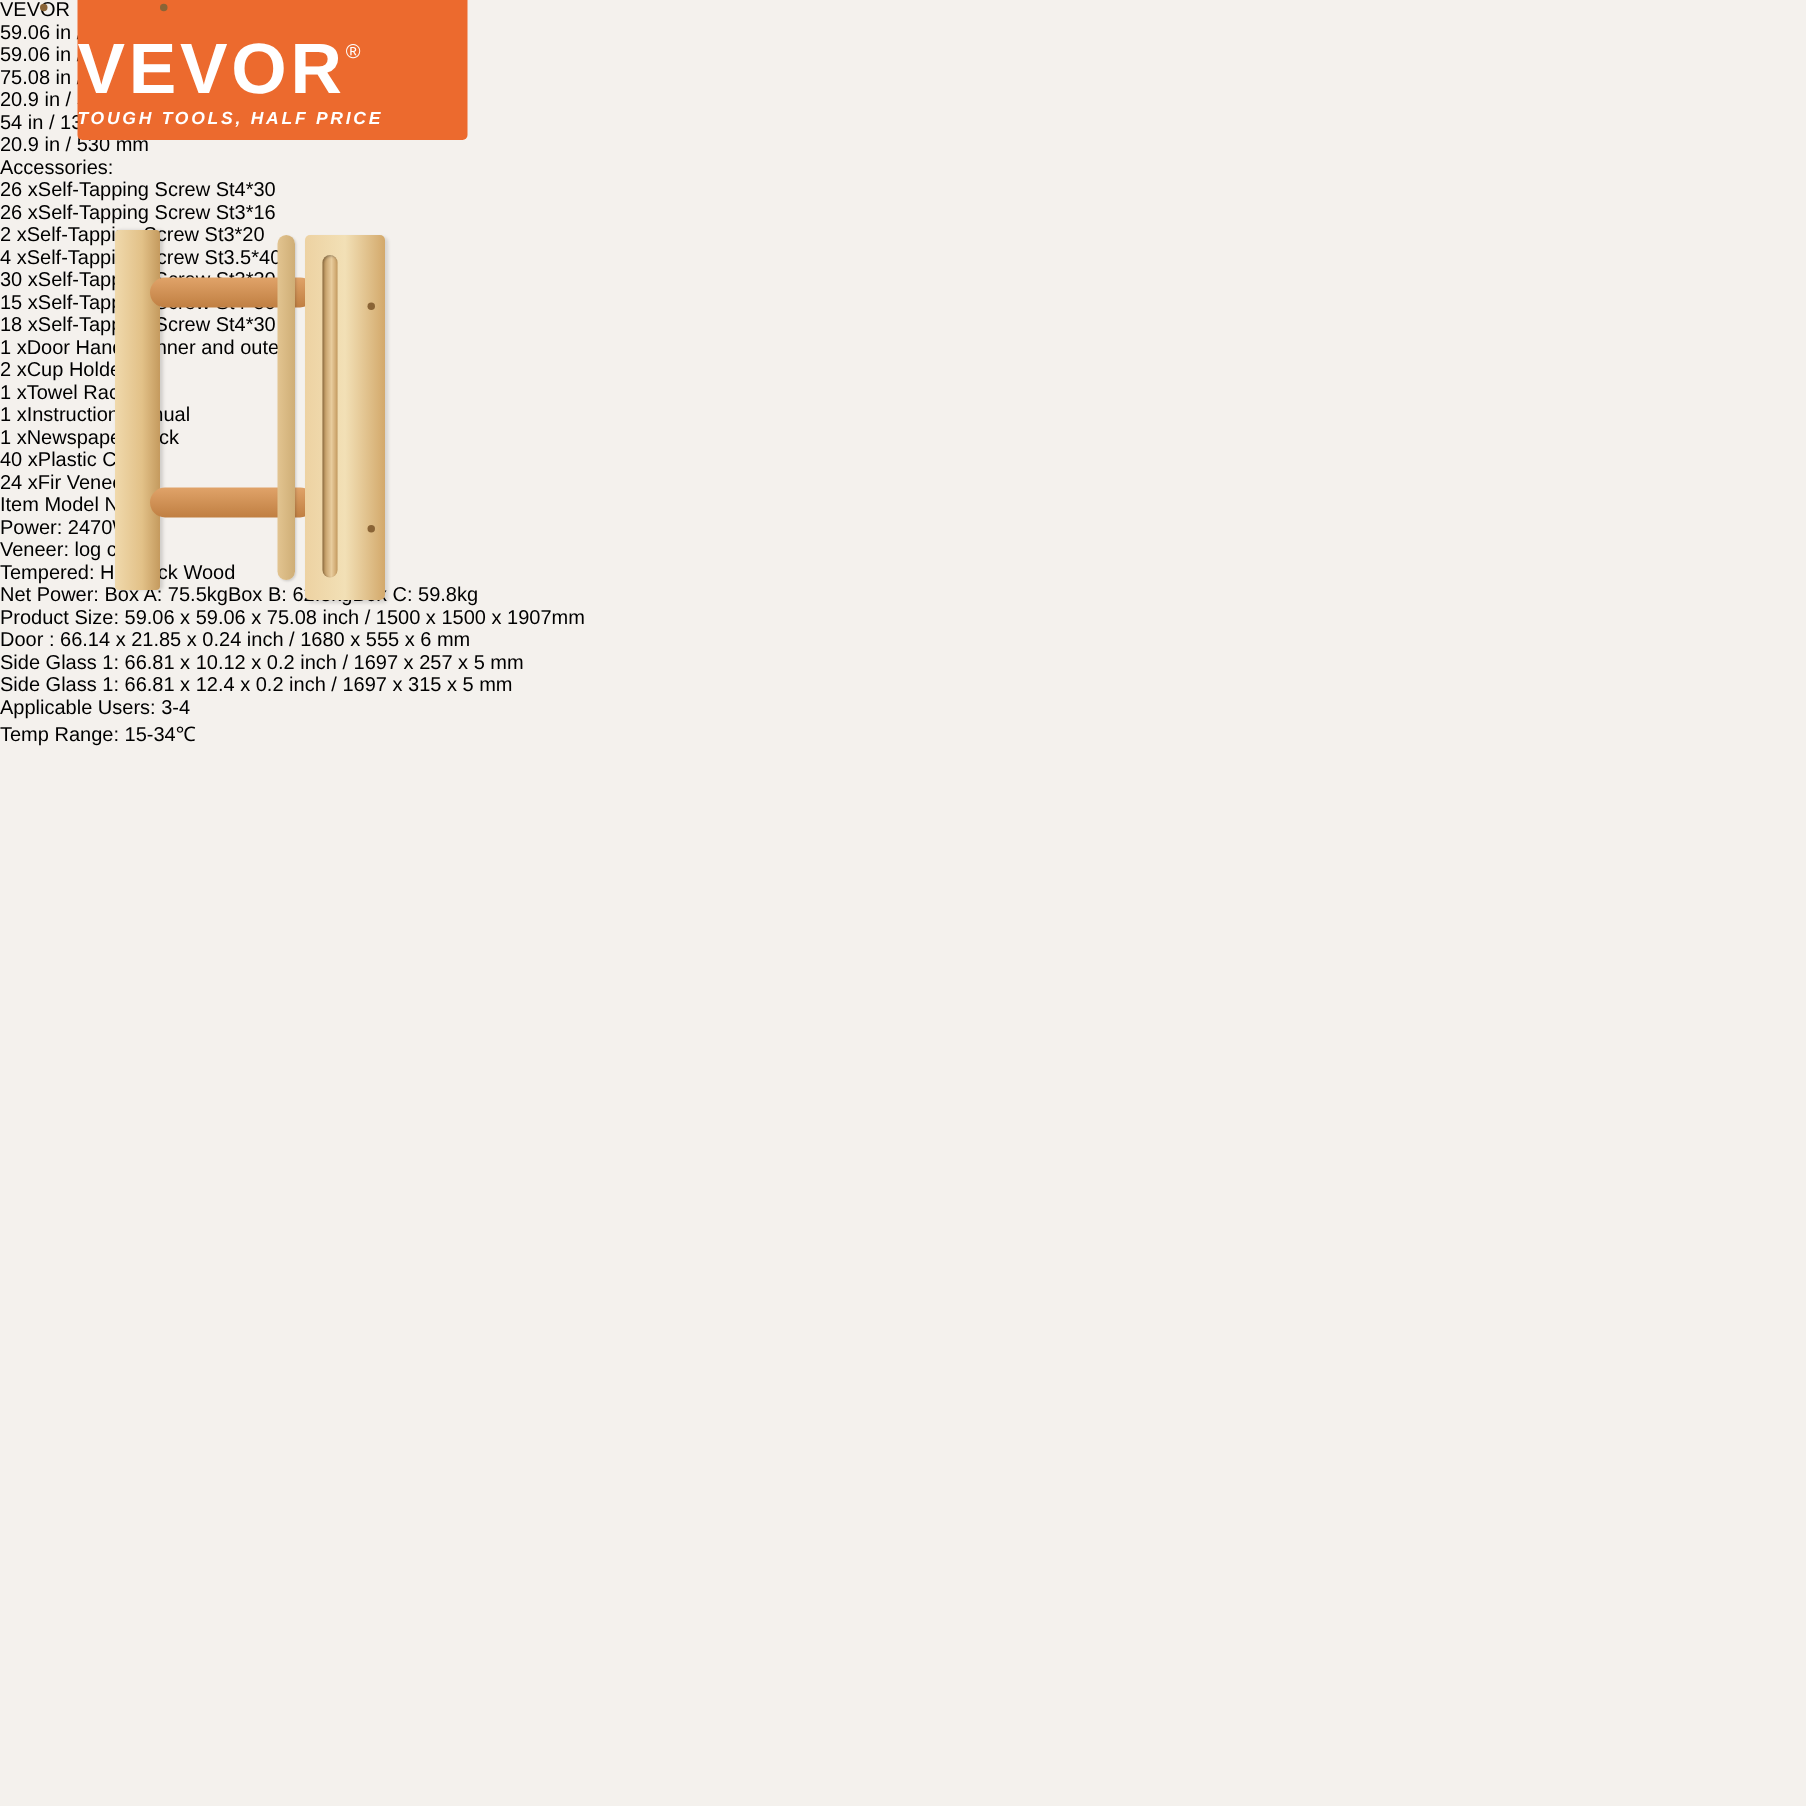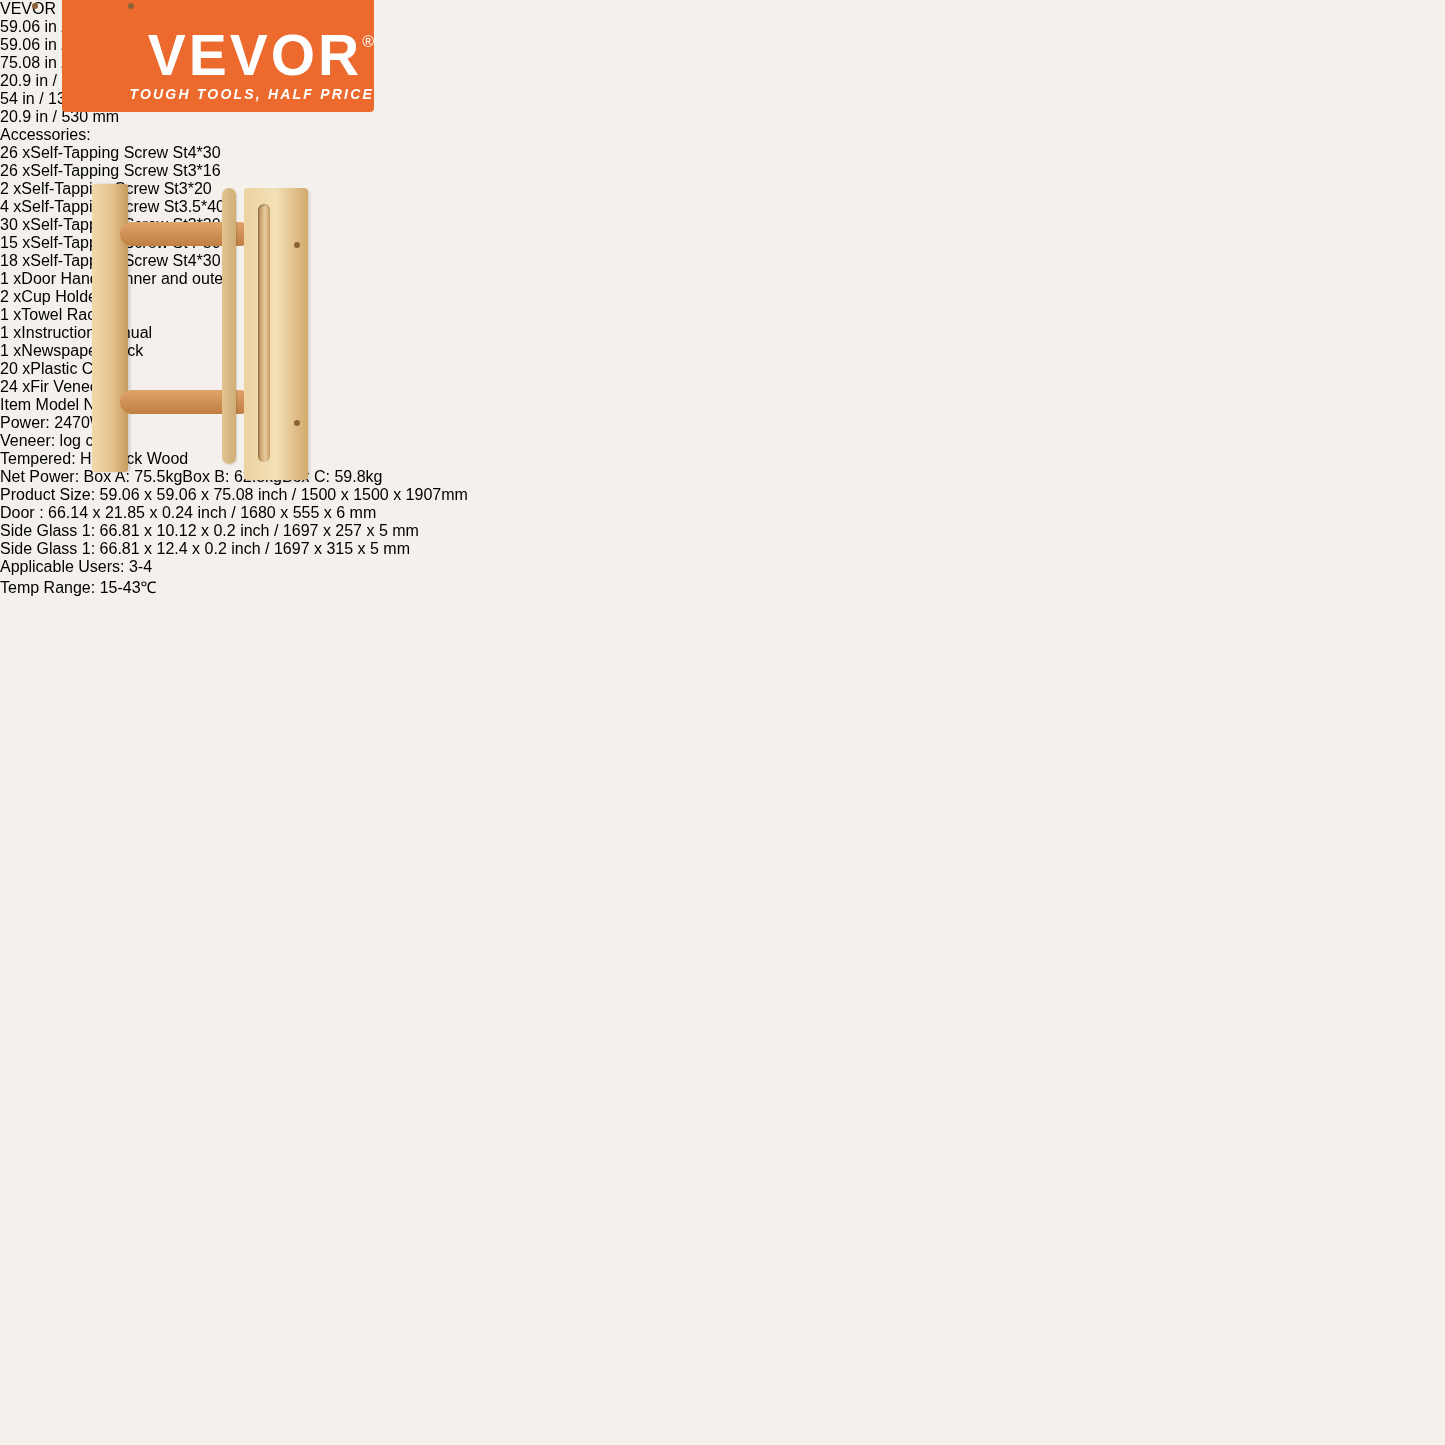--- a/index.html
+++ b/index.html
@@ -1,20 +1,20 @@
 <!DOCTYPE html>
 <html><head>
 <meta charset="utf-8">
 <style>
   html,body{margin:0;padding:0;}
   body{font-family:"Liberation Sans", sans-serif;}
   .canvas{position:relative;width:1445px;height:1445px;background:#f4f1ed;overflow:hidden;}
 
   
-  .logo{position:absolute;left:62px;top:0;width:312px;height:112px;background:#ec6a2e;border-radius:0 0 4px 4px;text-align:right;color:#fff;}
+  .logo{position:absolute;left:62px;top:0;width:312px;height:112px;background:#ec6a2e;border-radius:0 0 4px 4px;text-align:left;color:#fff;}
   .logo-text{font-size:57px;font-weight:800;letter-spacing:3px;line-height:60px;margin-top:12px;}
   .logo-text sup{font-size:16px;font-weight:400;vertical-align:28px;letter-spacing:0;}
   .logo-tag{font-size:14px;font-weight:700;letter-spacing:2.2px;margin-top:1px;font-style:italic;}
 
   
   .part{position:absolute;}
   .handle-board-a{left:92px;top:184px;width:36px;height:288px;border-radius:3px;background:linear-gradient(90deg,#f0d9ac,#e2c188 60%,#c49a5e);box-shadow:2px 0 3px rgba(0,0,0,.15);}
   .handle-dowel{position:absolute;height:24px;border-radius:12px;background:linear-gradient(180deg,#e0a369,#c07f42);}
   .dowel-1{left:120px;top:222px;width:132px;}
   .dowel-2{left:120px;top:390px;width:132px;}
@@ -302,35 +302,35 @@
         <div class="acc-row"><span class="acc-qty">30 x</span><span>Self-Tapping Screw St3*30</span></div>
         <div class="acc-row"><span class="acc-qty">15 x</span><span>Self-Tapping Screw St4*50</span></div>
         <div class="acc-row"><span class="acc-qty">18 x</span><span>Self-Tapping Screw St4*30</span></div>
       </div>
     <div id="acc-other">
         <div class="acc-row"><span class="acc-qty">1 x</span><span>Door Handle (inner and outer)</span></div>
         <div class="acc-row"><span class="acc-qty">2 x</span><span>Cup Holder</span></div>
         <div class="acc-row"><span class="acc-qty">1 x</span><span>Towel Rack</span></div>
         <div class="acc-row"><span class="acc-qty">1 x</span><span>Instruction Manual</span></div>
         <div class="acc-row"><span class="acc-qty">1 x</span><span>Newspaper Rack</span></div>
-        <div class="acc-row"><span class="acc-qty">20 x</span><span>Plastic Cap</span></div>
+        <div class="acc-row"><span class="acc-qty">40 x</span><span>Plastic Cap</span></div>
         <div class="acc-row"><span class="acc-qty">24 x</span><span>Fir Veneer</span></div>
       </div>
   </div>
 
   <div class="specs-mid">
     <div class="spec-row"><span class="spec-label">Item Model Number:</span> <span class="spec-val">WJ-003</span></div>
     <div class="spec-row"><span class="spec-label">Power:</span> <span class="spec-val">2470W</span></div>
     <div class="spec-row"><span class="spec-label">Veneer:</span> <span class="spec-val">log color</span></div>
     <div class="spec-row"><span class="spec-label">Tempered:</span> <span class="spec-val">Hemlock Wood</span></div>
     <div class="spec-row"><span class="spec-label">Net Power:</span> <span class="spec-val nw-val">Box A: 75.5kg</span><span class="spec-val nw-val">Box B: 62.8kg</span><span class="spec-val">Box C: 59.8kg</span></div>
     <div class="spec-row"><span class="spec-label">Product Size:</span> <span class="spec-val">59.06 x 59.06 x 75.08 inch / 1500 x 1500 x 1907mm</span></div>
     <div class="glass-line">Door : 66.14 x 21.85 x 0.24 inch / 1680 x 555 x 6 mm</div>
     <div class="glass-line">Side Glass 1: 66.81 x 10.12 x 0.2 inch / 1697 x 257 x 5 mm</div>
     <div class="glass-line">Side Glass 1: 66.81 x 12.4 x 0.2 inch / 1697 x 315 x 5 mm</div>
   </div>
 
   <div class="specs-right">
     <div class="spec-row"><span class="spec-label">Applicable Users:</span> <span class="spec-val">3-4</span></div>
-    <div class="spec-row"><span class="spec-label">Temp Range:</span> <span class="spec-val">15-43℃</span></div>
+    <div class="spec-row"><span class="spec-label">Temp Range:</span> <span class="spec-val">15-34℃</span></div>
   </div>
 
 </div>
 
 </body></html>

